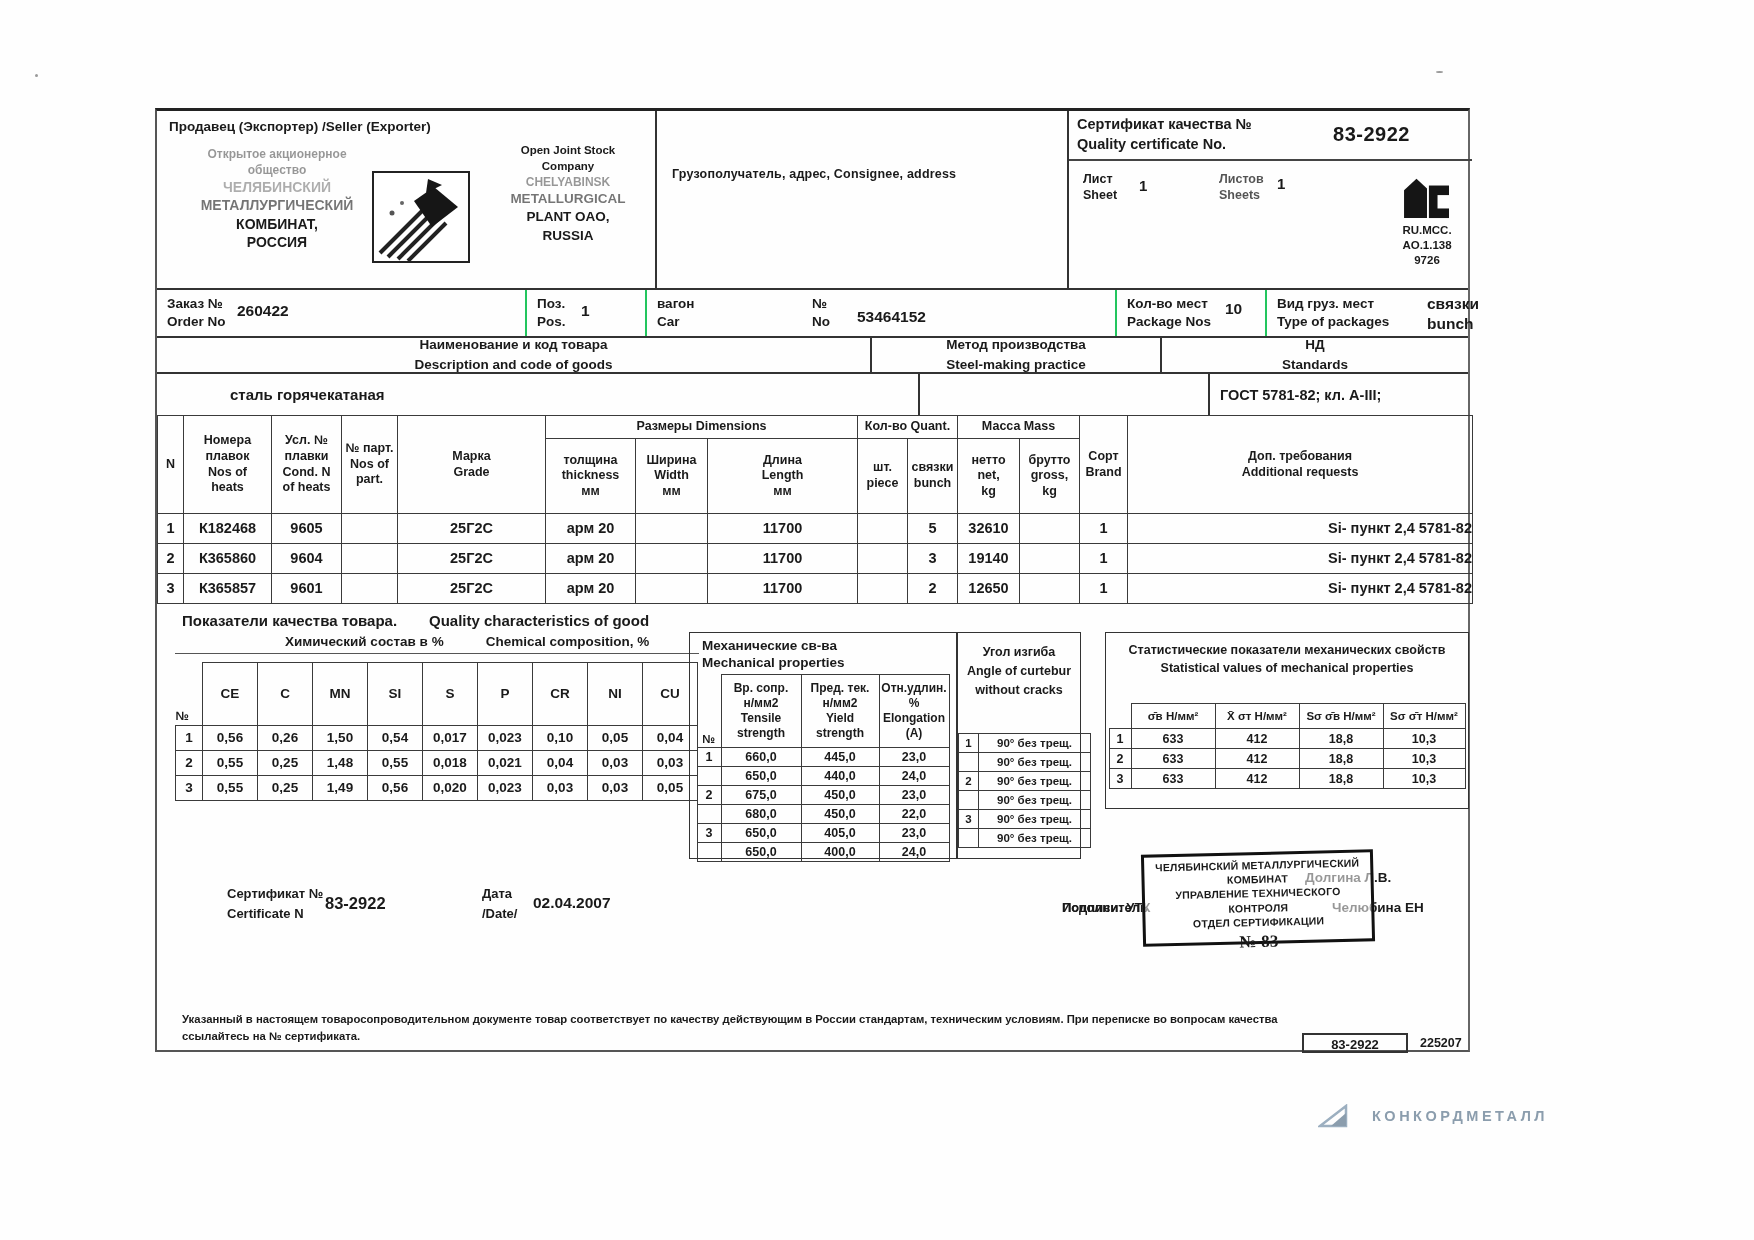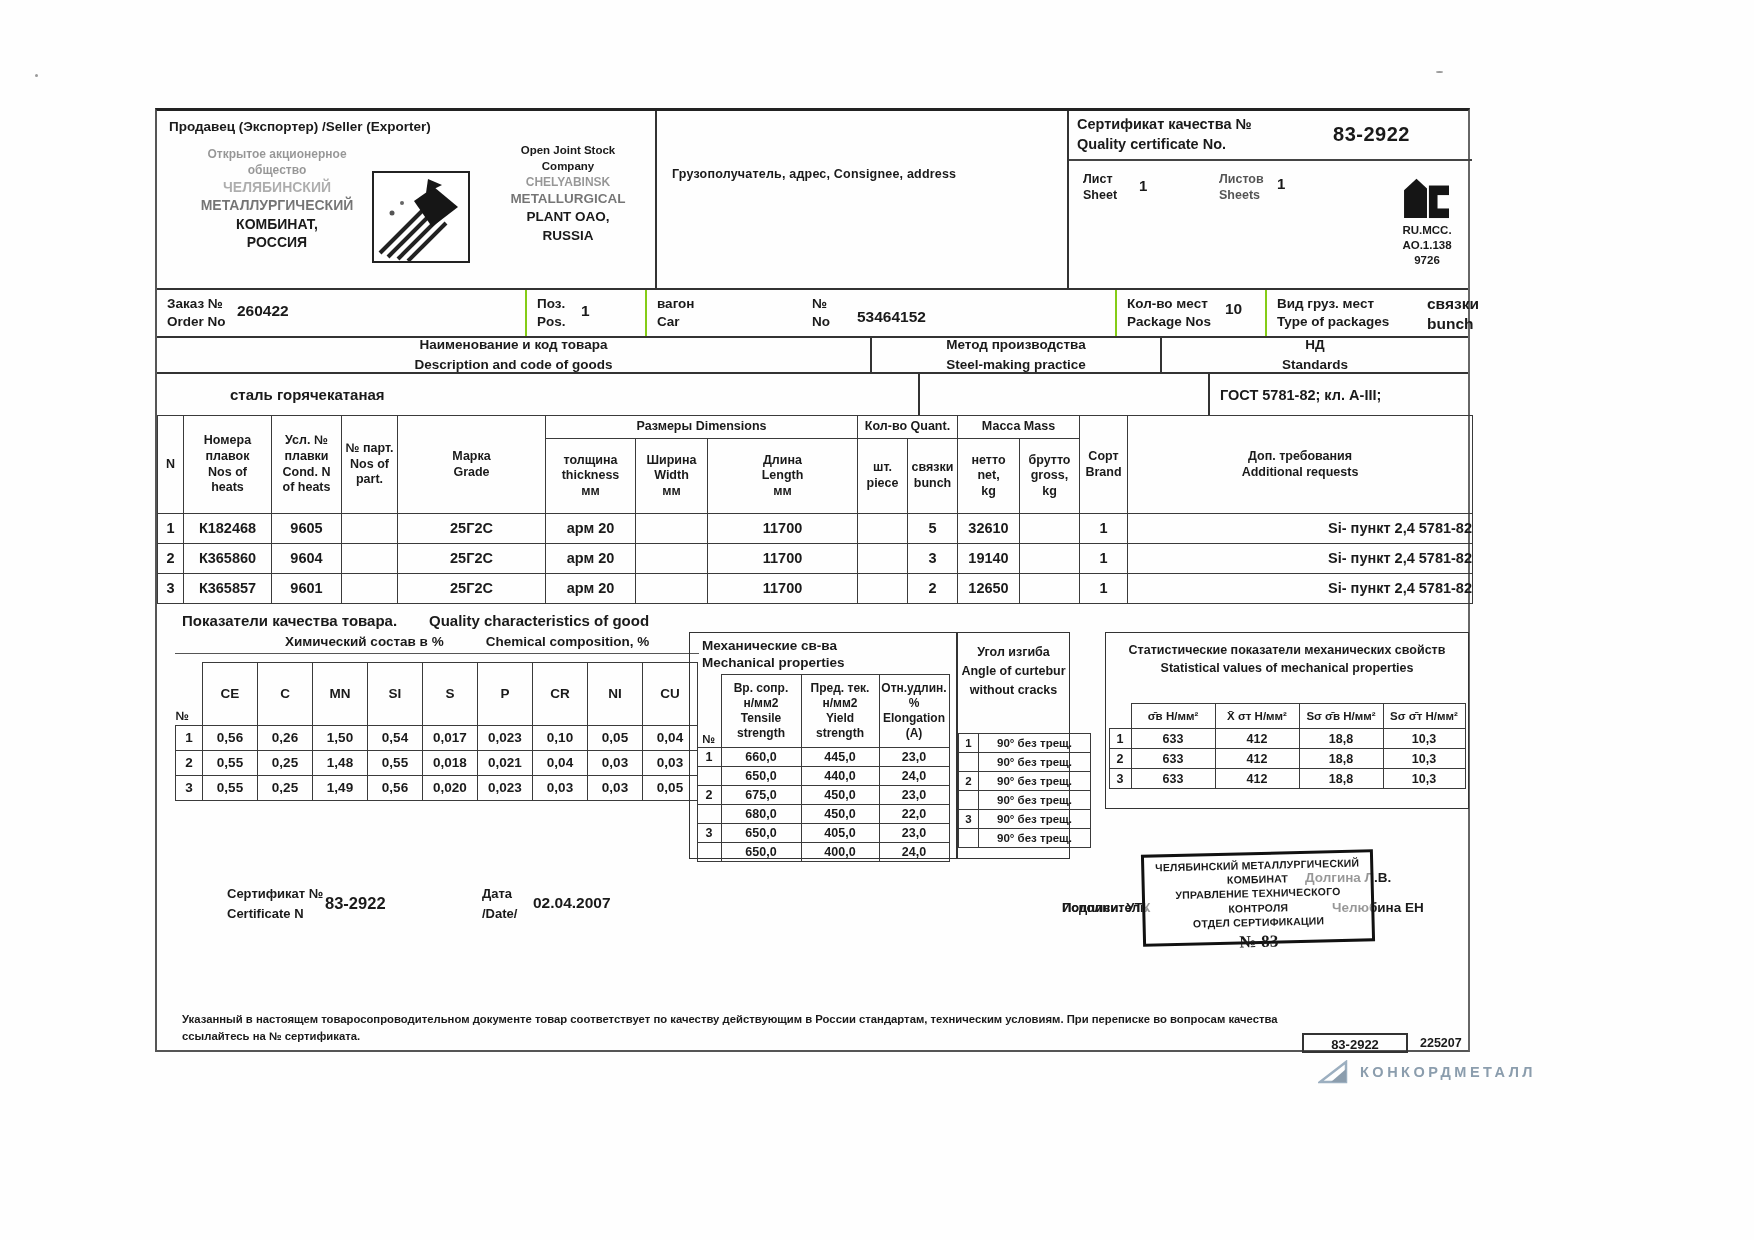--- a/index.html
+++ b/index.html
@@ -29,21 +29,21 @@
   .cert-number{position:absolute;right:62px;top:12px;font-size:20px;font-weight:700;letter-spacing:.5px;}
   .sheet-area{position:relative;height:129px;}
   .sheet-l{position:absolute;left:14px;top:10px;font-size:12.5px;font-weight:600;line-height:1.3;}
   .sheet-v{position:absolute;left:70px;top:16px;font-size:15px;font-weight:700;}
   .sheets-l{position:absolute;left:150px;top:10px;font-size:12.5px;font-weight:600;line-height:1.3;opacity:.75;}
   .sheets-v{position:absolute;left:208px;top:14px;font-size:15px;font-weight:700;}
   .mcc{position:absolute;left:318px;top:14px;width:80px;text-align:center;}
   .mcc-lines{font-size:11.5px;font-weight:700;line-height:1.3;}
   
   .band-order{display:flex;height:48px;border-bottom:2px solid #333;box-sizing:border-box;}
-  .oc{position:relative;border-right:2px solid #84cc16;box-sizing:border-box;height:100%;}
+  .oc{position:relative;border-right:2px solid #22c55e;box-sizing:border-box;height:100%;}
   .oc:last-child{border-right:none;}
   .olbl{position:absolute;left:10px;top:5px;font-size:13.5px;font-weight:700;line-height:1.35;}
   .oval{position:absolute;font-size:15.5px;font-weight:700;}
   
   .band-desc{display:flex;height:36px;border-bottom:2px solid #333;box-sizing:border-box;}
   .dc{border-right:2px solid #333;box-sizing:border-box;display:flex;align-items:center;justify-content:center;
       text-align:center;font-size:13.5px;font-weight:700;line-height:1.5;}
   .dc:last-child{border-right:none;}
   .band-prod{display:flex;height:41px;box-sizing:border-box;}
   .pc{border-right:2px solid #333;box-sizing:border-box;display:flex;align-items:center;}
@@ -68,21 +68,21 @@
   .chem-tbl{width:522px;margin-top:8px;}
   .chem-tbl .hd td{height:60px;font-size:13.5px;font-weight:700;vertical-align:middle;}
   .chem-tbl .hd .no{vertical-align:bottom;font-size:12px;border:none;text-align:left;padding-bottom:2px;}
   .chem-tbl .data td{height:24px;font-size:13.5px;font-weight:700;}
   .mech{position:absolute;left:532px;top:28px;width:268px;height:227px;border:1.7px solid #333;box-sizing:border-box;}
   .mech-title{padding:5px 0 0 12px;font-size:13.5px;font-weight:700;line-height:1.25;}
   .mech-tbl{width:252px;margin:2px auto 0 auto;}
   .mech-tbl .hd td{height:72px;font-size:12px;font-weight:700;line-height:1.25;}
   .mech-tbl .hd .no{vertical-align:bottom;font-size:11.5px;border:none;}
   .mech-tbl .data td{height:18px;font-size:12.5px;font-weight:700;}
-  .angle{position:absolute;left:800px;top:28px;width:113px;height:227px;border:1.7px solid #333;box-sizing:border-box;}
+  .angle{position:absolute;left:800px;top:28px;width:124px;height:227px;border:1.7px solid #333;box-sizing:border-box;}
   .angle-title{text-align:center;font-size:12.5px;font-weight:700;padding-top:10px;line-height:1.5;}
   .angle-tbl{width:132px;margin:34px auto 0 auto;}
   .angle-tbl td{height:18px;font-size:11.5px;font-weight:700;}
   .stat{position:absolute;left:948px;top:28px;width:364px;height:177px;border:1.7px solid #333;box-sizing:border-box;}
   .stat-title{text-align:center;font-size:12.5px;font-weight:700;padding-top:8px;line-height:1.45;}
   .stat-tbl{width:356px;margin:26px auto 0 auto;}
   .stat-tbl .hd td{height:24px;font-size:11.5px;font-weight:700;}
   .stat-tbl .hd .no{border:none;}
   .stat-tbl .data td{height:19px;font-size:12.5px;font-weight:700;}
   
@@ -98,21 +98,21 @@
   .stamp{position:absolute;left:985px;top:-8px;width:232px;height:92px;border:3px solid #111;
          transform:rotate(-1.4deg);background:rgba(255,255,255,.55);text-align:center;box-sizing:border-box;padding-top:3px;}
   .stamp div{font-size:10.5px;font-weight:700;line-height:1.35;letter-spacing:.2px;}
   .stamp .big{font-family:"Liberation Serif", serif;font-size:17px;margin-top:2px;}
   
   .disclaimer{position:absolute;left:25px;top:900px;width:1160px;font-size:11.3px;font-weight:600;line-height:1.5;}
   .foot-box{position:absolute;left:1145px;top:922px;width:106px;height:20px;border:2px solid #333;
             text-align:center;font-size:13px;font-weight:700;line-height:20px;box-sizing:border-box;}
   .foot-code{position:absolute;left:1263px;top:925px;font-size:12.5px;font-weight:600;}
   
-  .brand{position:absolute;left:1318px;top:1060px;display:flex;align-items:center;gap:12px;justify-content:center;}
+  .brand{position:absolute;left:1318px;top:1104px;display:flex;align-items:center;gap:24px;justify-content:center;}
   .brand-name{font-size:14.5px;font-weight:600;letter-spacing:3.5px;color:#8b9dad;}
   .speck{position:absolute;background:#9a9a9a;border-radius:50%;}
 </style>
 </head>
 <body>
 
 <div class="page">
   <div class="speck" style="left:35px;top:74px;width:3px;height:3px;"></div>
   <div class="speck" style="left:1436px;top:71px;width:7px;height:2px;"></div>
 

